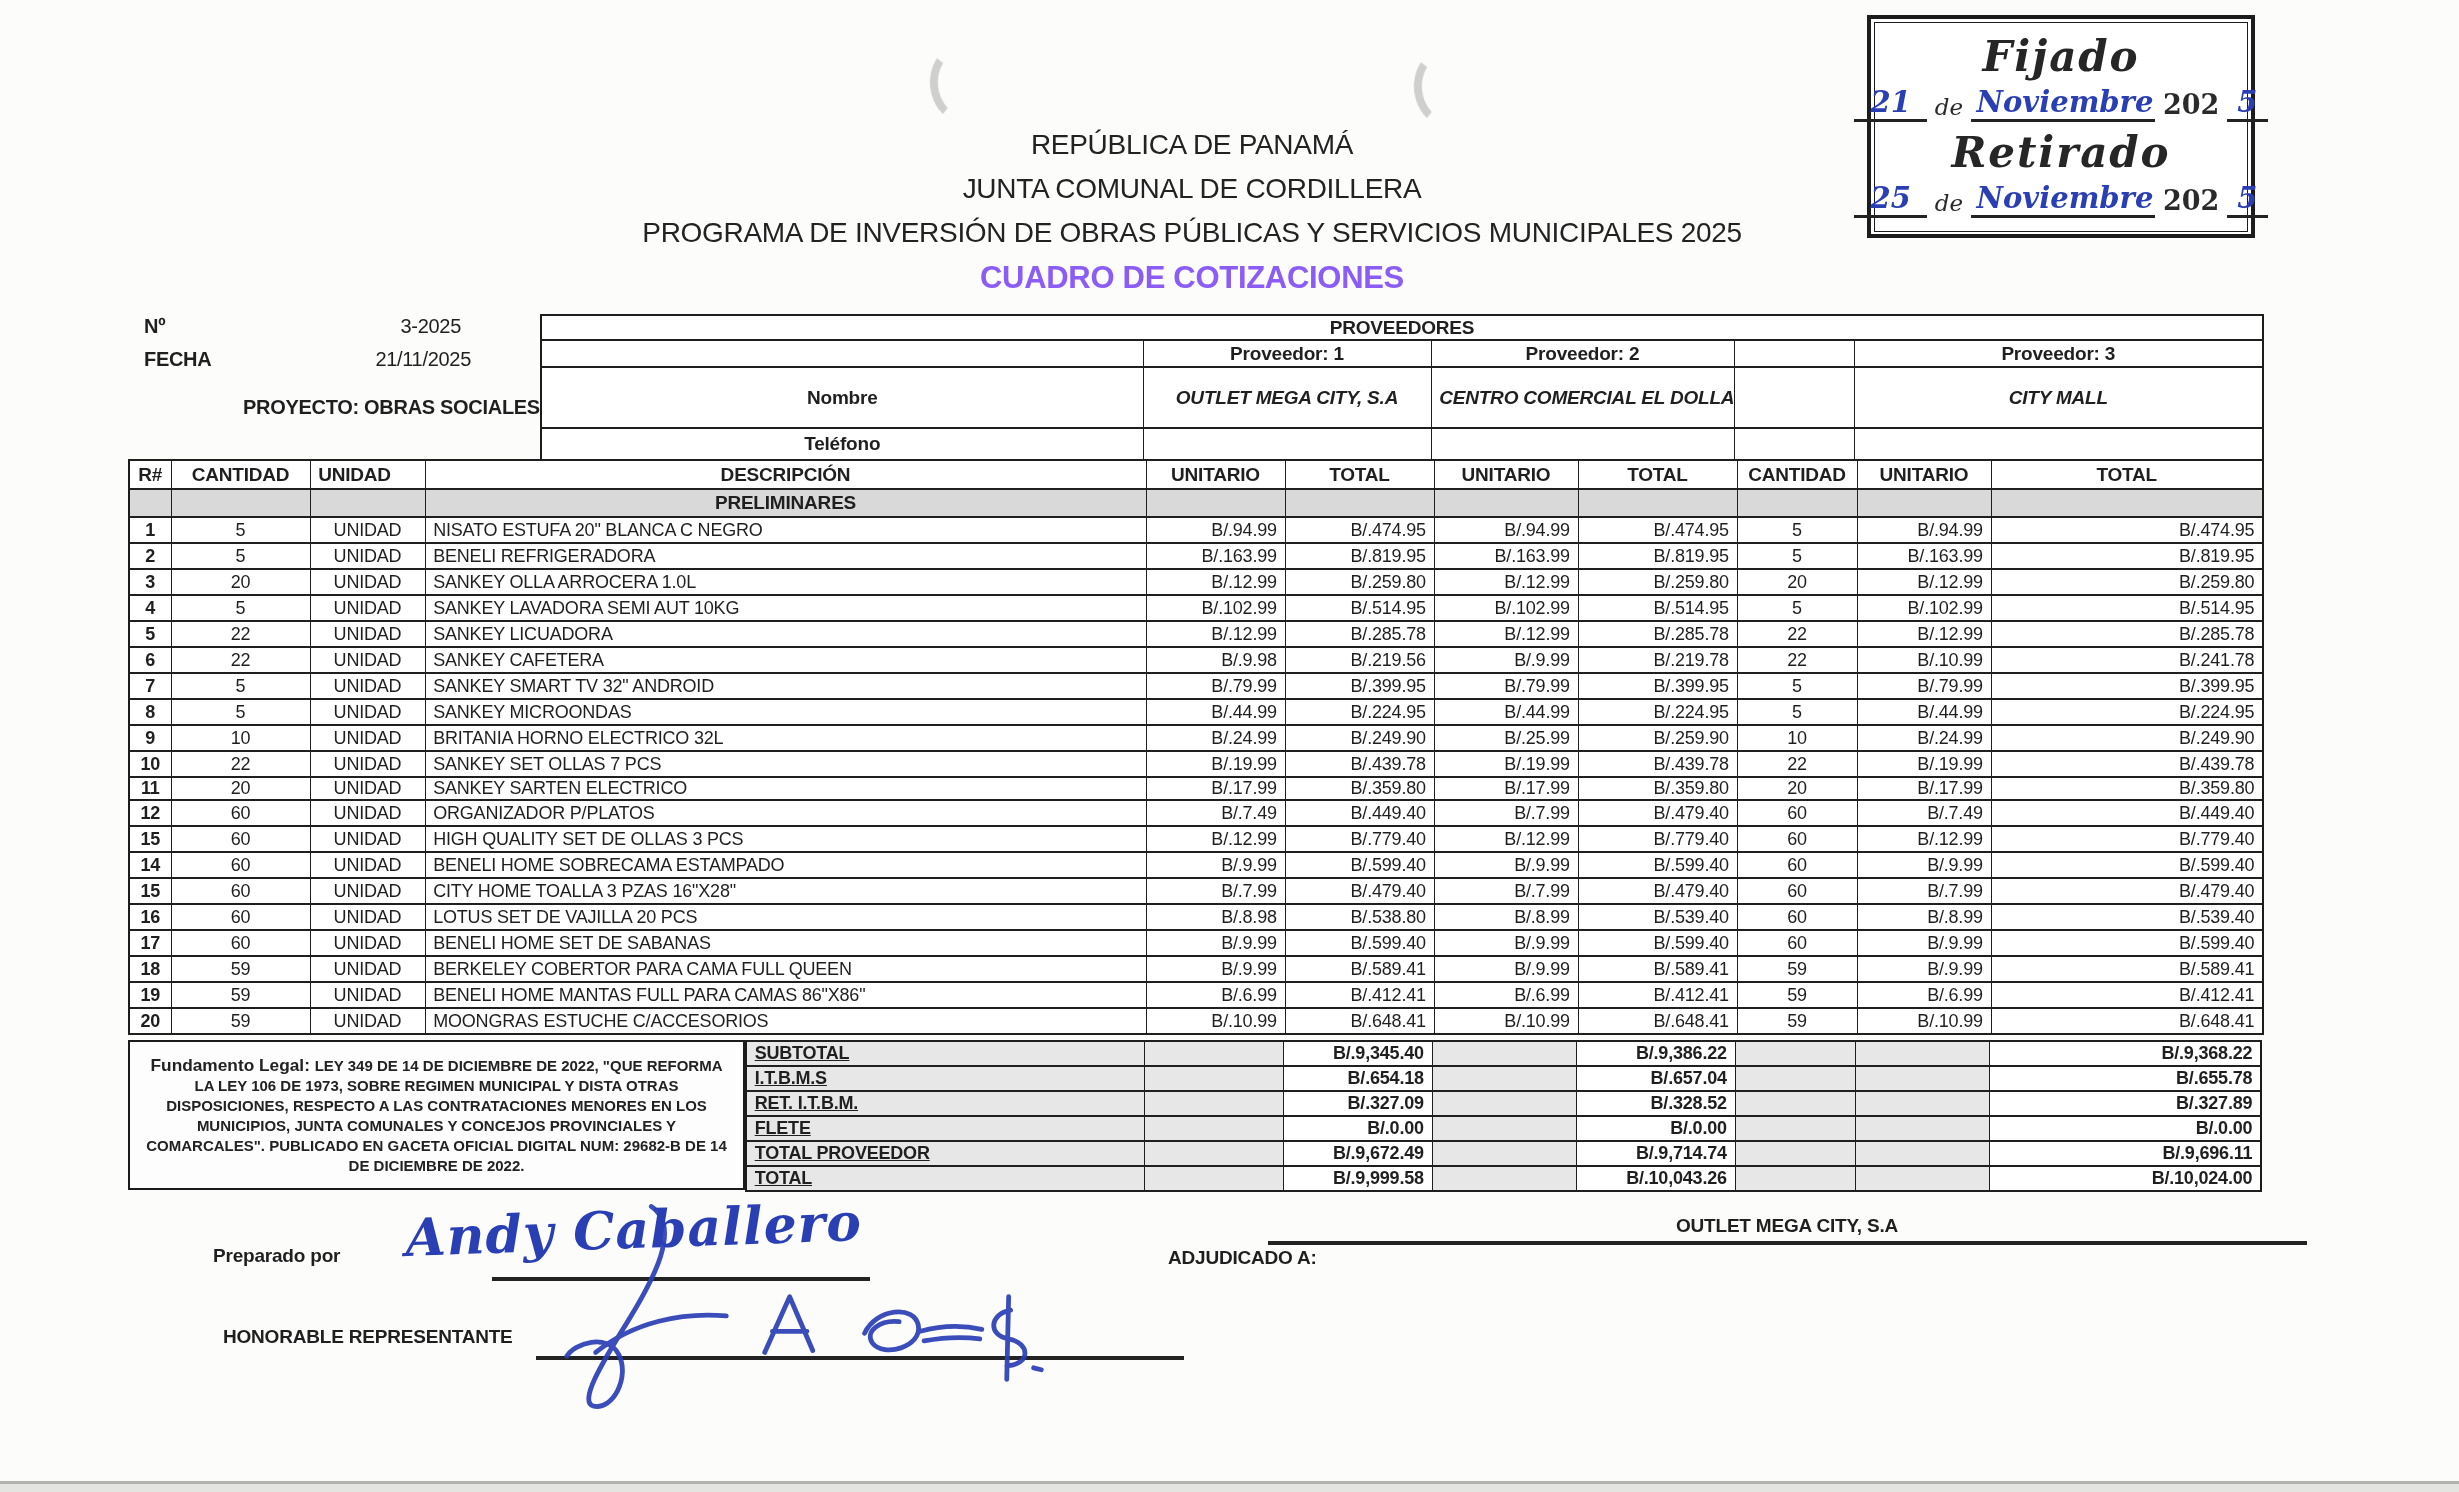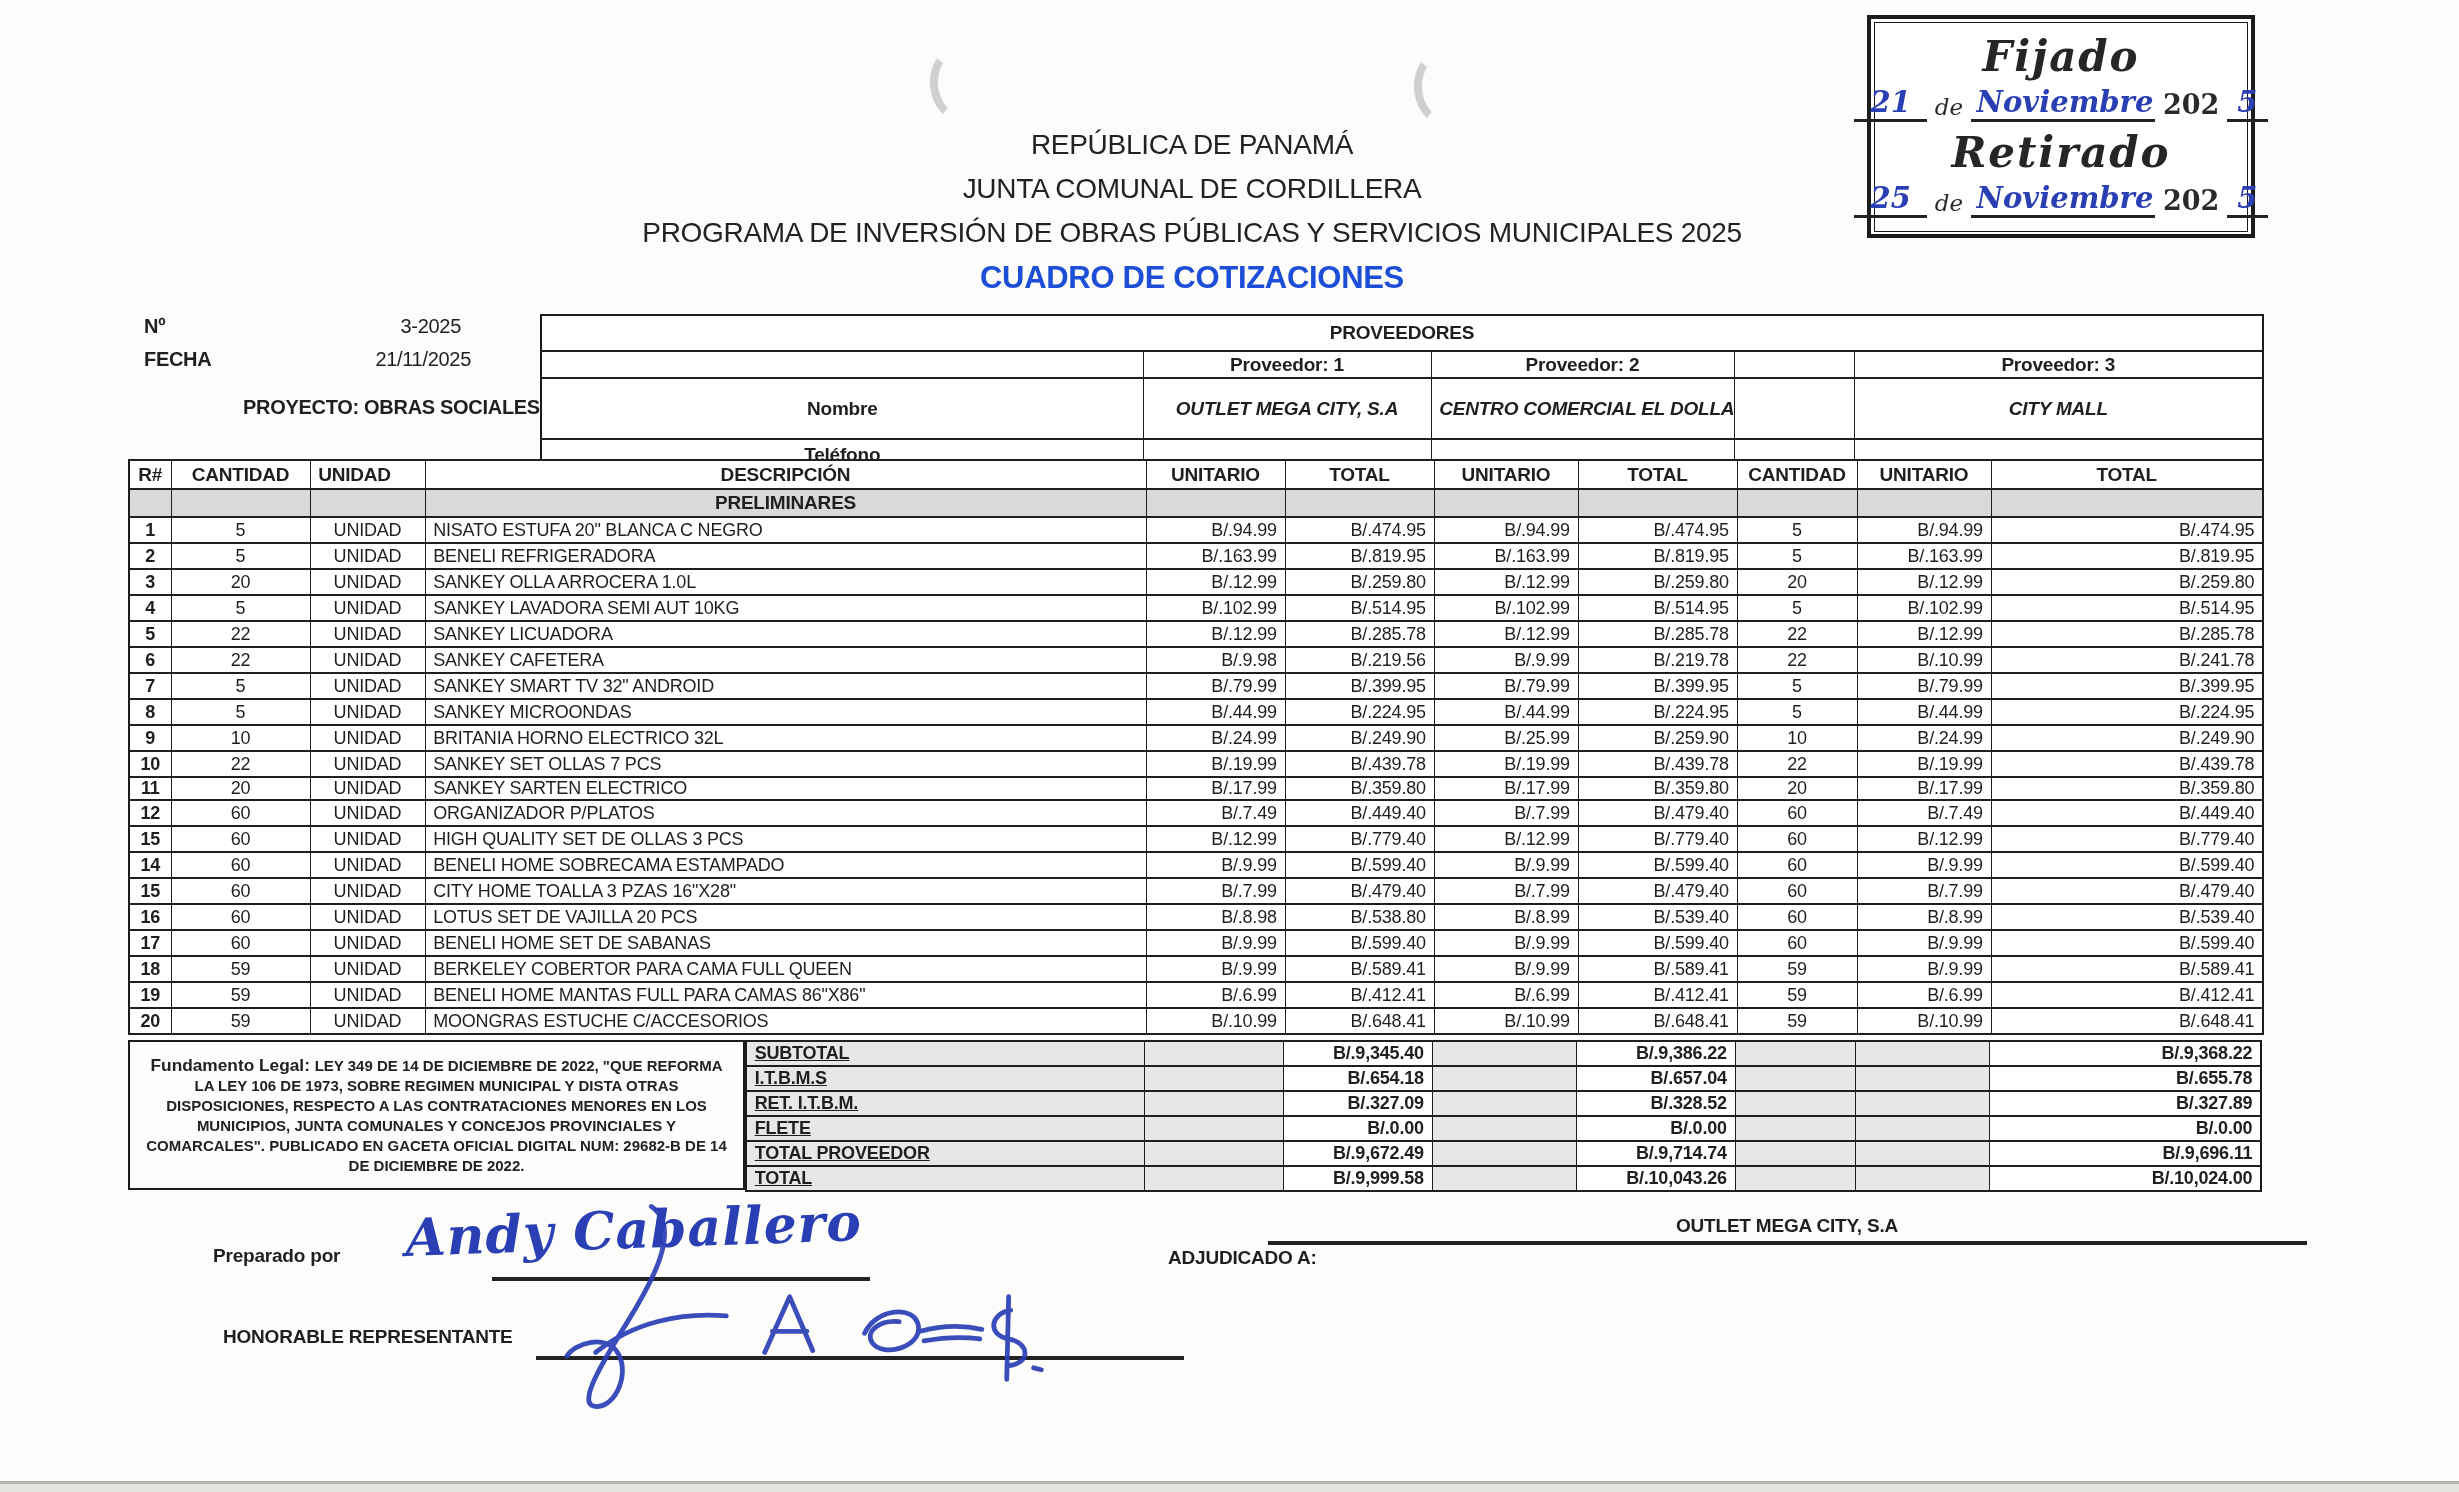--- a/index.html
+++ b/index.html
@@ -35,21 +35,21 @@
   .hand{
     font-family:"DejaVu Serif",serif;font-style:italic;font-weight:bold;
     color:var(--ink-blue,#2b3fb5);font-size:29px;line-height:29px;
   }
   .u{border-bottom:3.8px solid #232323;padding:0 5.8px 1.9px 5.8px;text-align:center;}
   .stamp-de{font-family:"DejaVu Serif",serif;font-style:italic;font-size:23px;color:#2a2a2a;padding-bottom:1.9px;}
   .stamp-year{font-family:"DejaVu Serif",serif;font-weight:bold;font-size:27px;color:#2a2a2a;padding-bottom:1.9px;}
   
   .titles{position:absolute;left:384px;top:123px;width:1616px;text-align:center;}
   .title-line{font-size:28px;line-height:44px;letter-spacing:-0.3px;color:#222;}
-  .title-main{font-size:31px;line-height:46px;font-weight:bold;letter-spacing:-0.3px;color:#1d4ed8;}
+  .title-main{font-size:31px;line-height:46px;font-weight:bold;letter-spacing:-0.3px;color:#8b5cf6;}
   
   .info-label{position:absolute;font-weight:bold;font-size:20px;letter-spacing:-0.3px;}
   .info-value{position:absolute;font-size:20px;text-align:right;letter-spacing:-0.3px;}
   
   table{border-collapse:collapse;table-layout:fixed;background:#fff;}
   td{
     border:solid #1f1f1f;border-width:2.9px 1.9px;
     padding:0 7.7px;overflow:hidden;white-space:nowrap;
     font-size:18px;letter-spacing:-0.2px;box-sizing:border-box;
   }
@@ -128,21 +128,21 @@
 
 <table class="t-upper">
   <colgroup>
       <col style="width:602px">
       <col style="width:288px">
       <col style="width:303px">
       <col style="width:120px">
       <col style="width:409px">
     </colgroup>
   <tbody>
-      <tr style="height:36px;margin-left:40px;">
+      <tr style="height:25px;margin-left:40px;">
     <td colspan="5" class="hdr">PROVEEDORES</td>
   </tr>
   <tr style="height:27px;">
     <td></td>
     <td class="hdr">Proveedor: 1</td>
     <td class="hdr">Proveedor: 2</td>
     <td></td>
     <td class="hdr">Proveedor: 3</td>
   </tr>
   <tr style="height:61px;">

